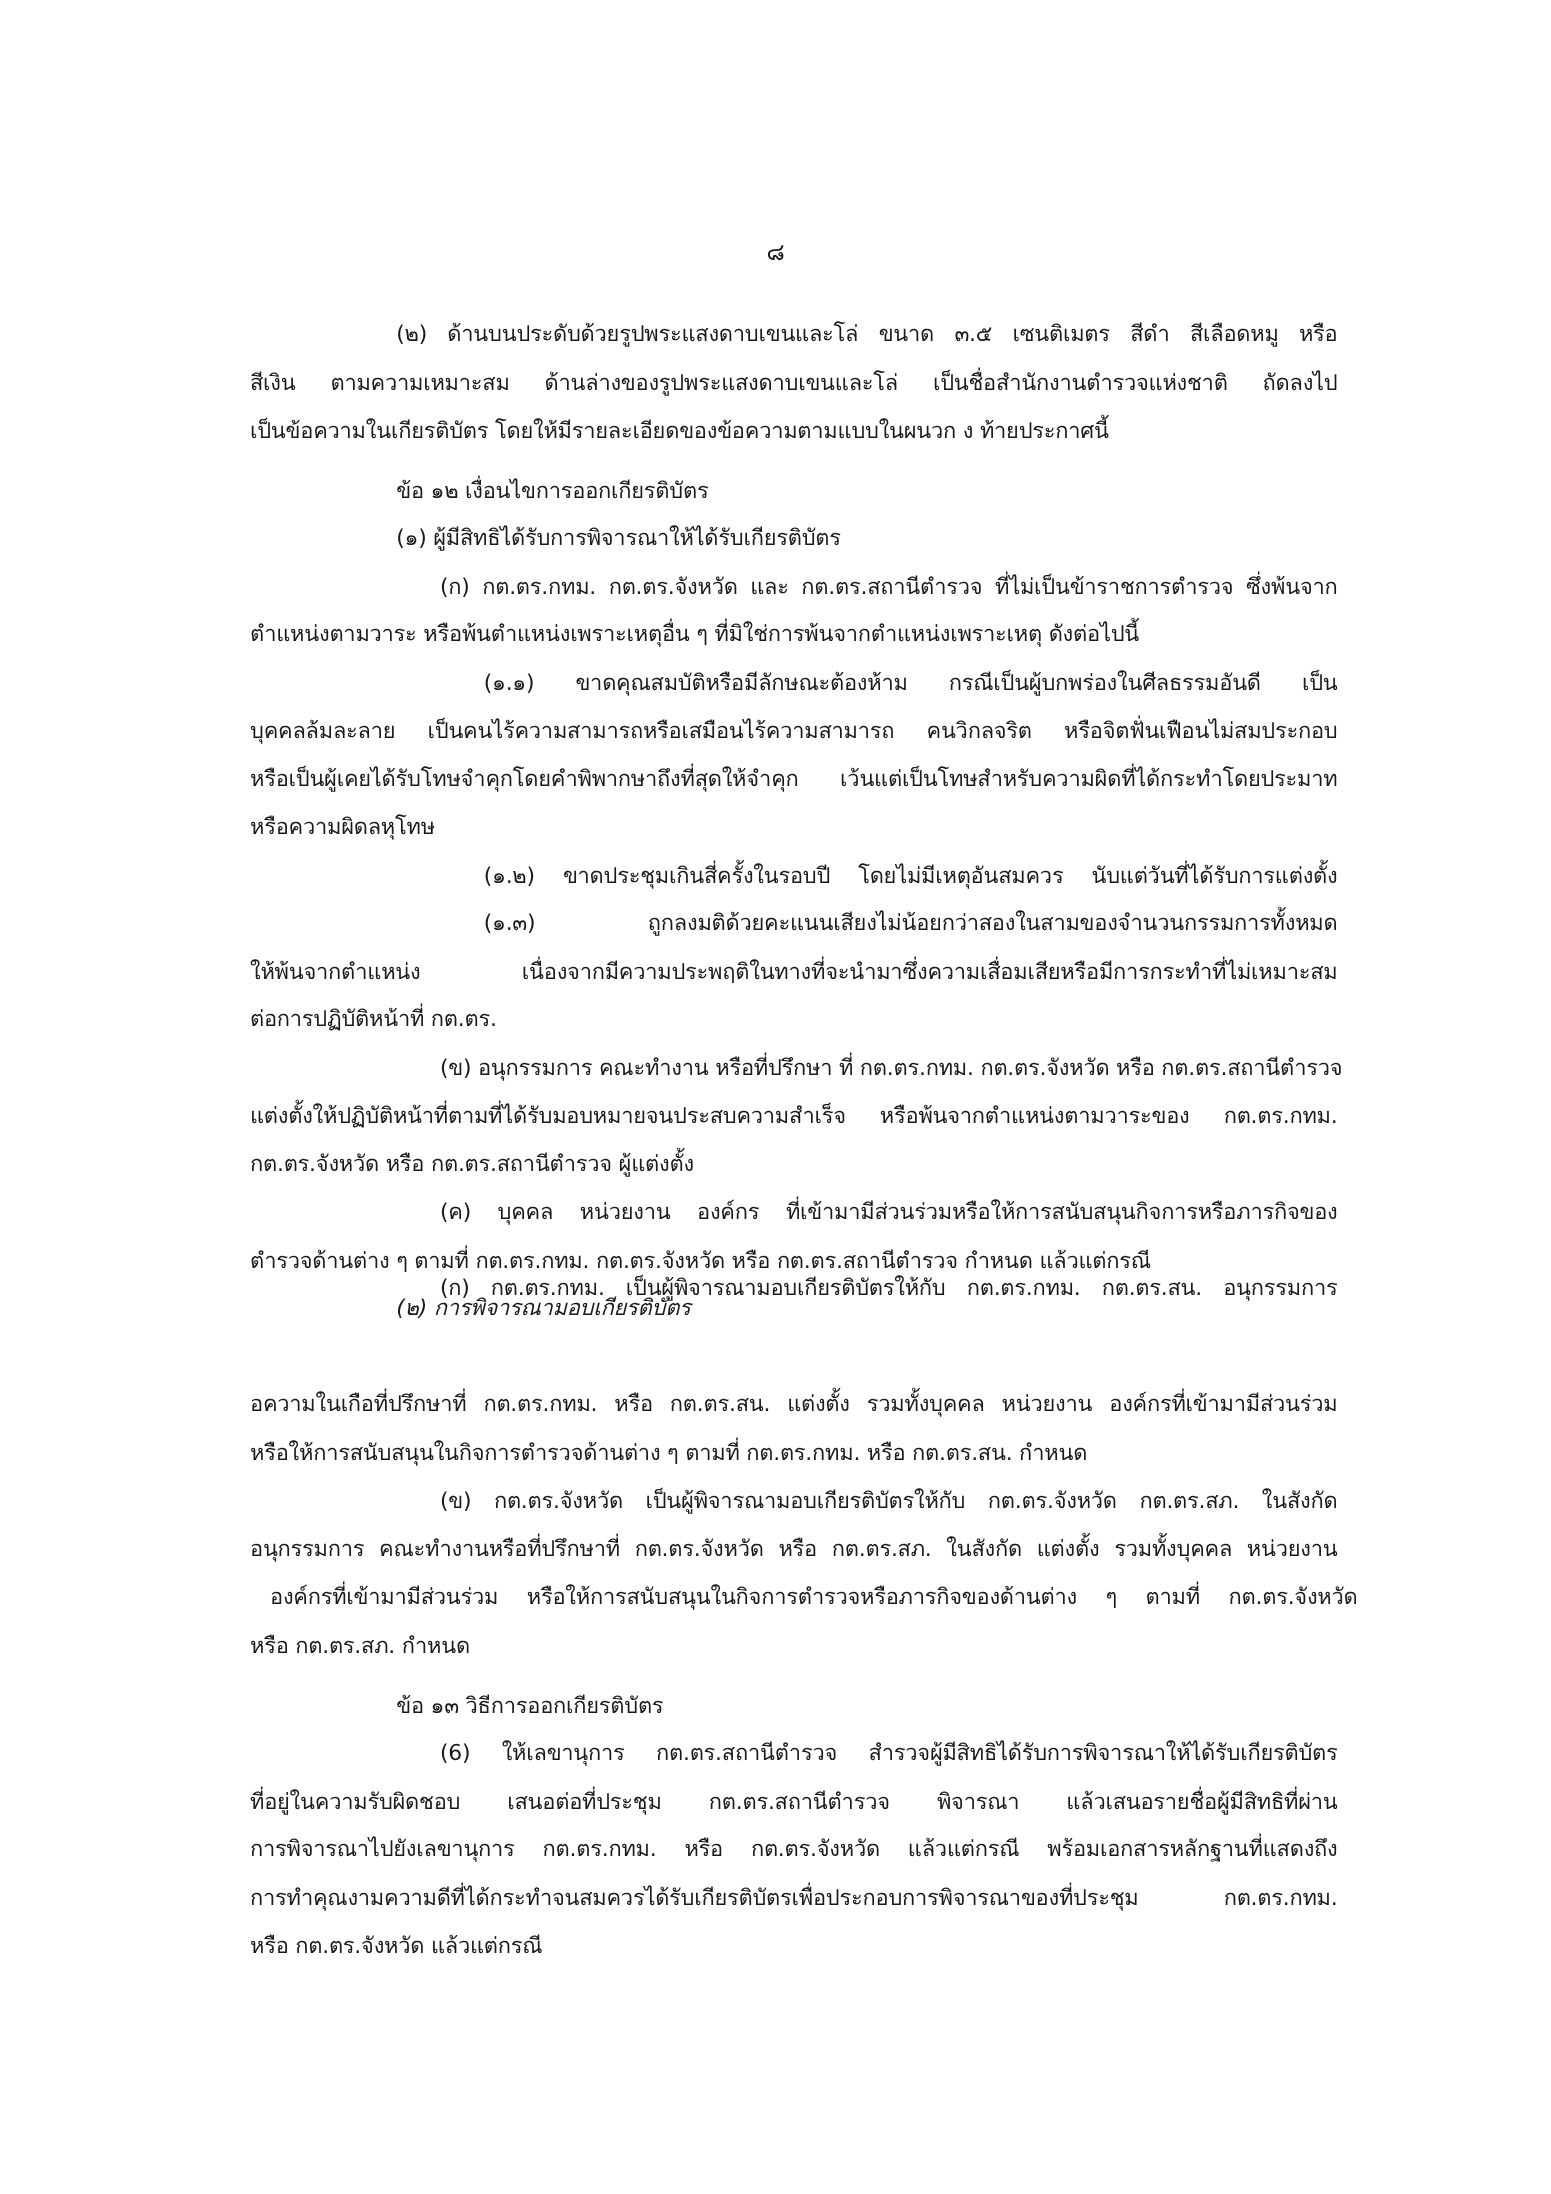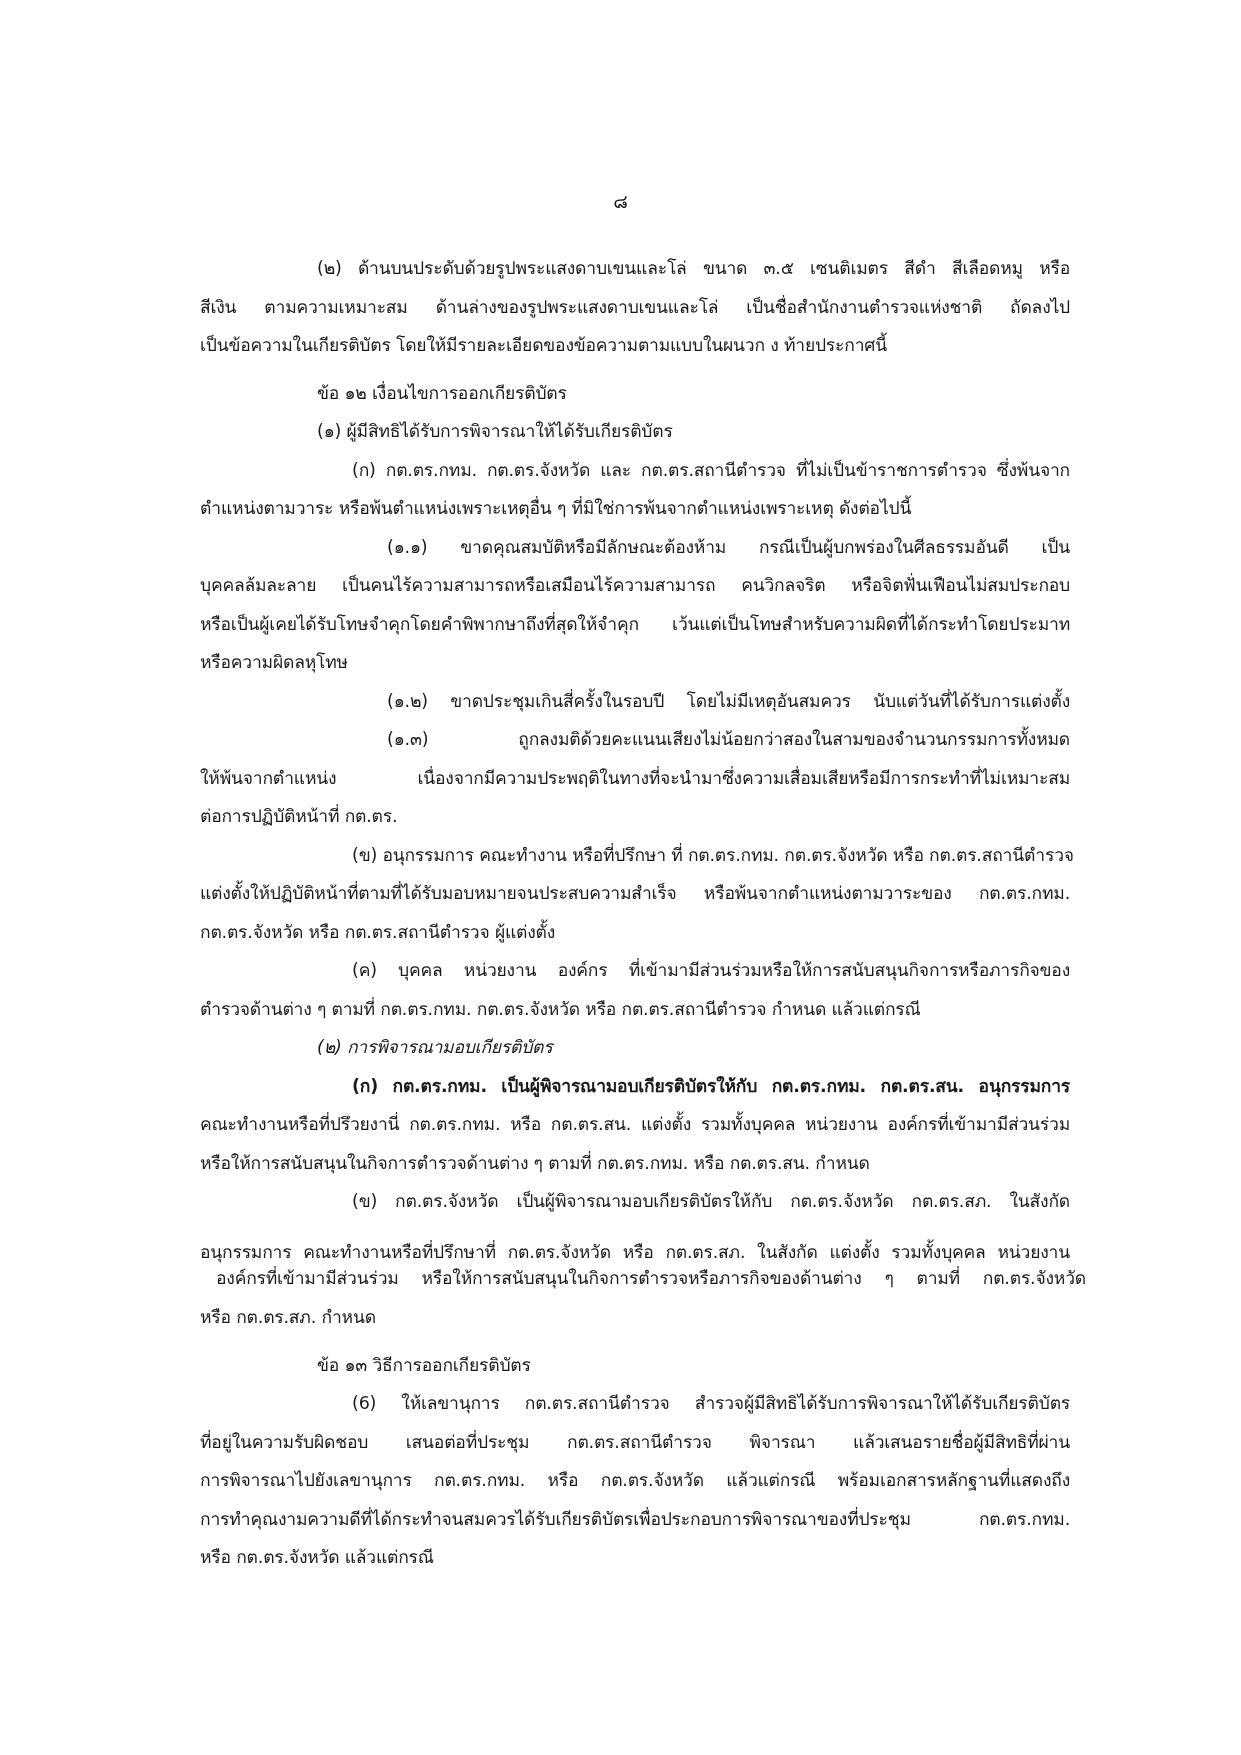--- a/index.html
+++ b/index.html
@@ -32,25 +32,25 @@
     <div class="line full" style="top: 689px; left: 387px; width: 683px;">(๑.๒) ขาดประชุมเกินสี่ครั้งในรอบปี โดยไม่มีเหตุอันสมควร นับแต่วันที่ได้รับการแต่งตั้ง</div>
     <div class="line full" style="top: 727px; left: 387px; width: 683px;">(๑.๓) ถูกลงมติด้วยคะแนนเสียงไม่น้อยกว่าสองในสามของจำนวนกรรมการทั้งหมด</div>
     <div class="line full" style="top: 766px; left: 200px; width: 870px;">ให้พ้นจากตำแหน่ง เนื่องจากมีความประพฤติในทางที่จะนำมาซึ่งความเสื่อมเสียหรือมีการกระทำที่ไม่เหมาะสม</div>
     <div class="line last" style="top: 804px; left: 200px;">ต่อการปฏิบัติหน้าที่ กต.ตร.</div>
     <div class="line full" style="top: 843px; left: 352px; width: 718px;">(ข) อนุกรรมการ คณะทำงาน หรือที่ปรึกษา ที่ กต.ตร.กทม. กต.ตร.จังหวัด หรือ กต.ตร.สถานีตำรวจ</div>
     <div class="line full" style="top: 881px; left: 200px; width: 870px;">แต่งตั้งให้ปฏิบัติหน้าที่ตามที่ได้รับมอบหมายจนประสบความสำเร็จ หรือพ้นจากตำแหน่งตามวาระของ กต.ตร.กทม.</div>
     <div class="line last" style="top: 920px; left: 200px;">กต.ตร.จังหวัด หรือ กต.ตร.สถานีตำรวจ ผู้แต่งตั้ง</div>
     <div class="line full" style="top: 958px; left: 352px; width: 718px;">(ค) บุคคล หน่วยงาน องค์กร ที่เข้ามามีส่วนร่วมหรือให้การสนับสนุนกิจการหรือภารกิจของ</div>
     <div class="line last" style="top: 997px; left: 200px;">ตำรวจด้านต่าง ๆ ตามที่ กต.ตร.กทม. กต.ตร.จังหวัด หรือ กต.ตร.สถานีตำรวจ กำหนด แล้วแต่กรณี</div>
     <div class="line last" style="top: 1035px; left: 317px; font-style: italic;">(๒) การพิจารณามอบเกียรติบัตร</div>
-    <div class="line full" style="top: 1074px; left: 352px; width: 718px; font-weight: bold;">(ก) กต.ตร.กทม. เป็นผู้พิจารณามอบเกียรติบัตรให้กับ กต.ตร.กทม. กต.ตร.สน. อนุกรรมการ</div>
-    <div class="line full" style="top: 1112px; left: 200px; width: 870px;">คณะทำงานหรือที่ปรึวยงานี่ กต.ตร.กทม. หรือ กต.ตร.สน. แต่งตั้ง รวมทั้งบุคคล หน่วยงาน องค์กรที่เข้ามามีส่วนร่วม</div>
+    <div class="line full" style="top: 1019px; left: 352px; width: 718px;">(ก) กต.ตร.กทม. เป็นผู้พิจารณามอบเกียรติบัตรให้กับ กต.ตร.กทม. กต.ตร.สน. อนุกรรมการ</div>
+    <div class="line full" style="top: 1112px; left: 200px; width: 870px;">อความในเกือที่ปรึกษาที่ กต.ตร.กทม. หรือ กต.ตร.สน. แต่งตั้ง รวมทั้งบุคคล หน่วยงาน องค์กรที่เข้ามามีส่วนร่วม</div>
     <div class="line last" style="top: 1151px; left: 200px;">หรือให้การสนับสนุนในกิจการตำรวจด้านต่าง ๆ ตามที่ กต.ตร.กทม. หรือ กต.ตร.สน. กำหนด</div>
     <div class="line full" style="top: 1189px; left: 352px; width: 718px;">(ข) กต.ตร.จังหวัด เป็นผู้พิจารณามอบเกียรติบัตรให้กับ กต.ตร.จังหวัด กต.ตร.สภ. ในสังกัด</div>
-    <div class="line full" style="top: 1228px; left: 200px; width: 870px; margin-top: 12px;">อนุกรรมการ คณะทำงานหรือที่ปรึกษาที่ กต.ตร.จังหวัด หรือ กต.ตร.สภ. ในสังกัด แต่งตั้ง รวมทั้งบุคคล หน่วยงาน</div>
+    <div class="line full" style="top: 1228px; left: 200px; width: 870px;">อนุกรรมการ คณะทำงานหรือที่ปรึกษาที่ กต.ตร.จังหวัด หรือ กต.ตร.สภ. ในสังกัด แต่งตั้ง รวมทั้งบุคคล หน่วยงาน</div>
     <div class="line full" style="top: 1266px; left: 216px; width: 870px;">องค์กรที่เข้ามามีส่วนร่วม หรือให้การสนับสนุนในกิจการตำรวจหรือภารกิจของด้านต่าง ๆ ตามที่ กต.ตร.จังหวัด</div>
     <div class="line last" style="top: 1305px; left: 200px;">หรือ กต.ตร.สภ. กำหนด</div>
     <div class="line last" style="top: 1353px; left: 317px;">ข้อ ๑๓ วิธีการออกเกียรติบัตร</div>
     <div class="line full" style="top: 1391px; left: 352px; width: 718px;">(6) ให้เลขานุการ กต.ตร.สถานีตำรวจ สำรวจผู้มีสิทธิได้รับการพิจารณาให้ได้รับเกียรติบัตร</div>
     <div class="line full" style="top: 1430px; left: 200px; width: 870px;">ที่อยู่ในความรับผิดชอบ เสนอต่อที่ประชุม กต.ตร.สถานีตำรวจ พิจารณา แล้วเสนอรายชื่อผู้มีสิทธิที่ผ่าน</div>
     <div class="line full" style="top: 1468px; left: 200px; width: 870px;">การพิจารณาไปยังเลขานุการ กต.ตร.กทม. หรือ กต.ตร.จังหวัด แล้วแต่กรณี พร้อมเอกสารหลักฐานที่แสดงถึง</div>
     <div class="line full" style="top: 1507px; left: 200px; width: 870px;">การทำคุณงามความดีที่ได้กระทำจนสมควรได้รับเกียรติบัตรเพื่อประกอบการพิจารณาของที่ประชุม กต.ตร.กทม.</div>
     <div class="line last" style="top: 1545px; left: 200px;">หรือ กต.ตร.จังหวัด แล้วแต่กรณี</div>
   </div>
 

